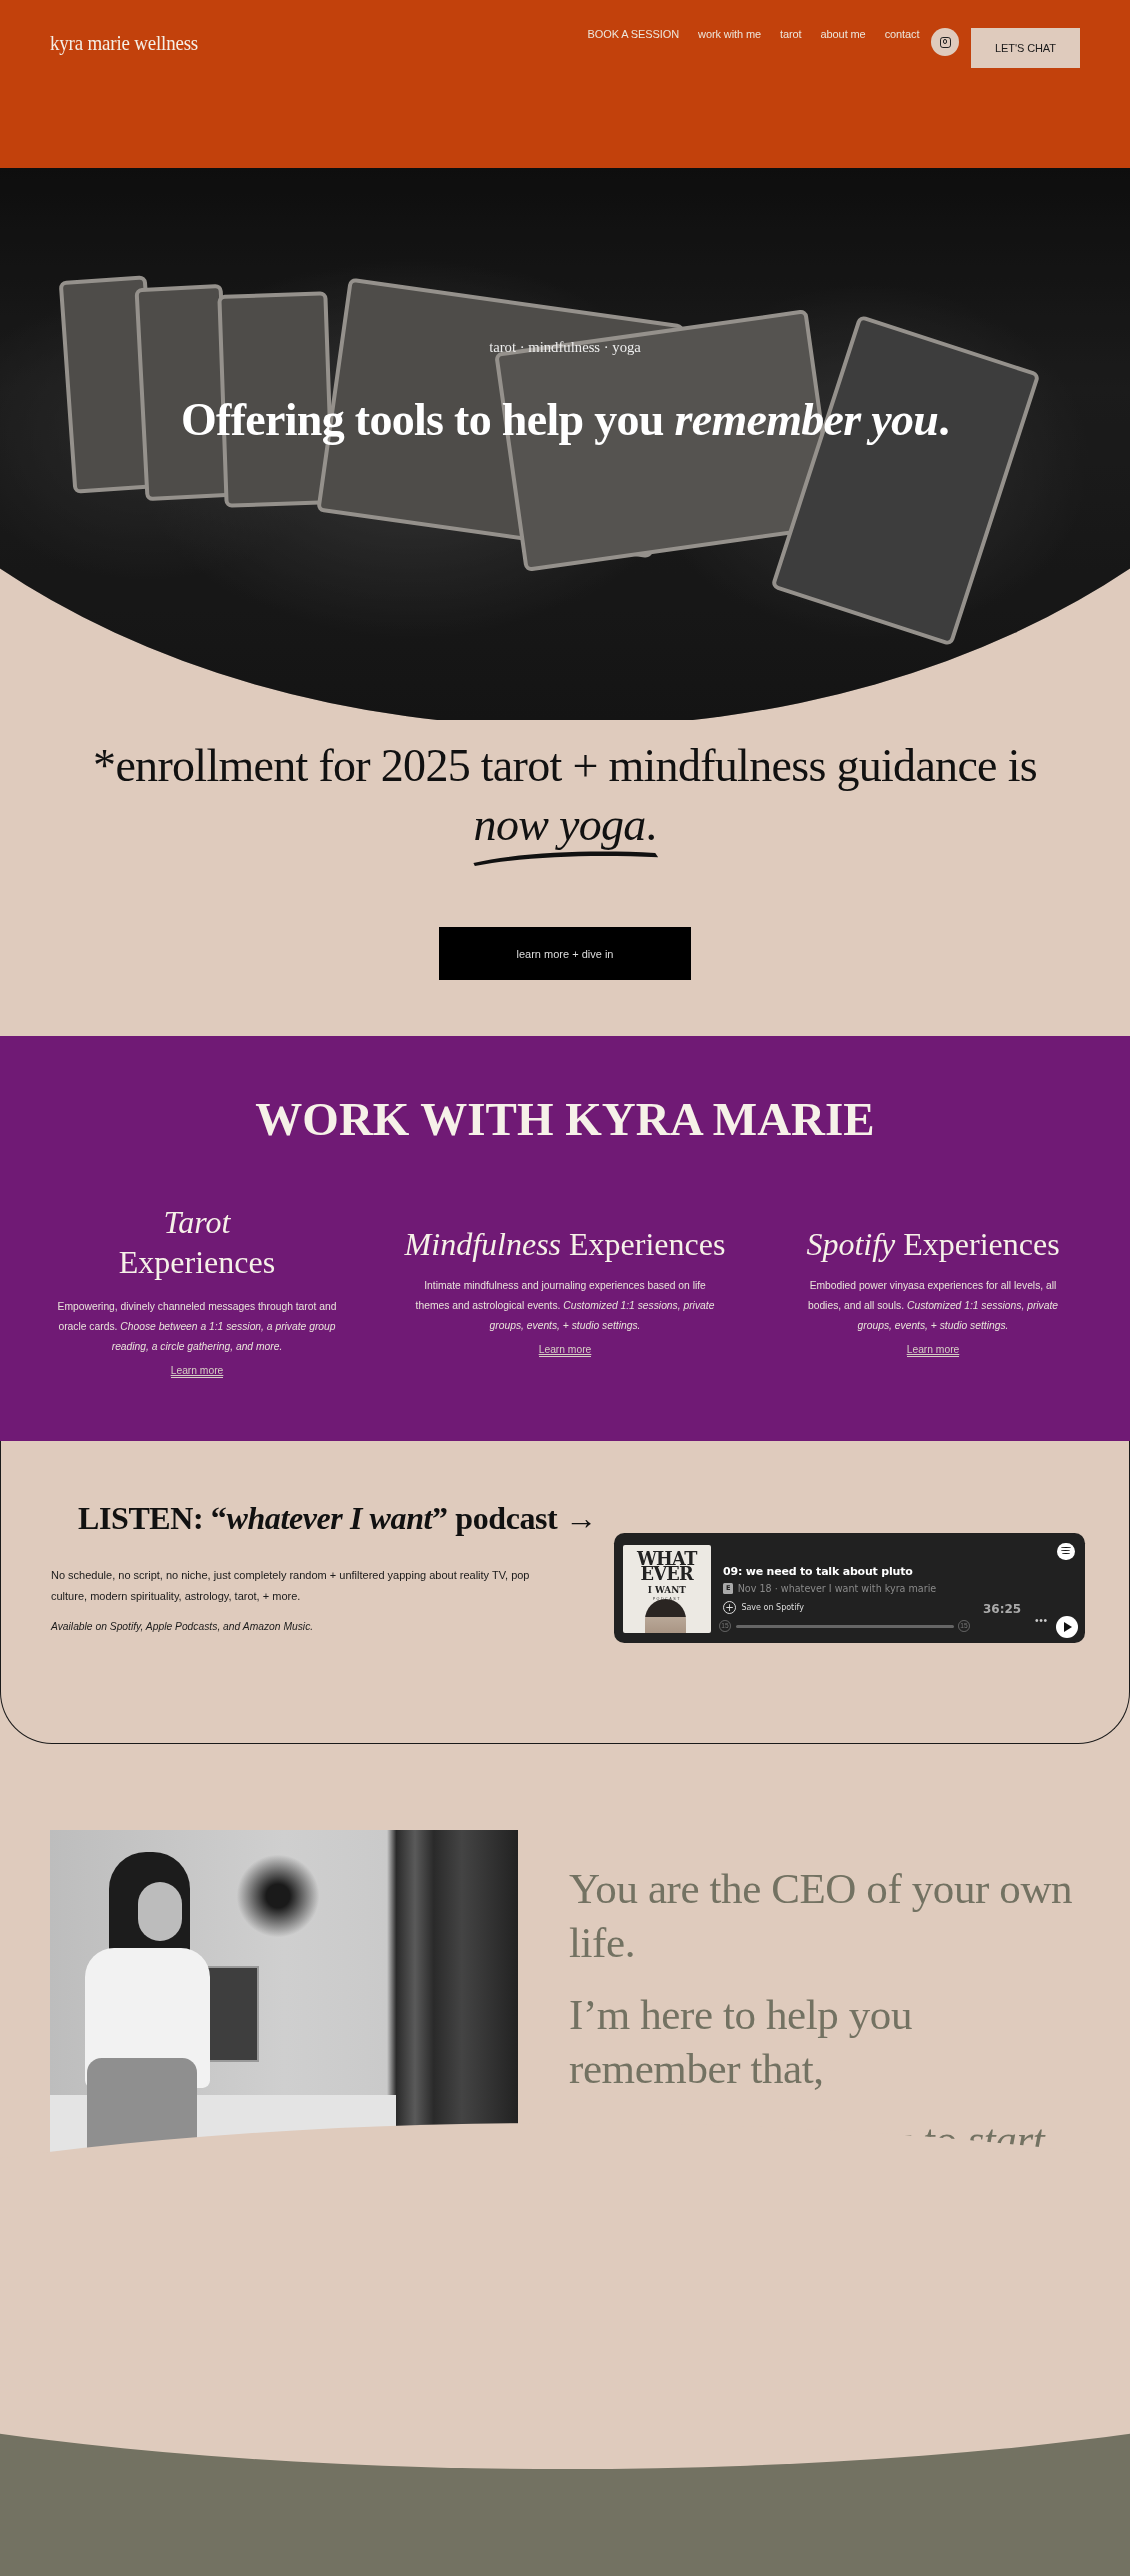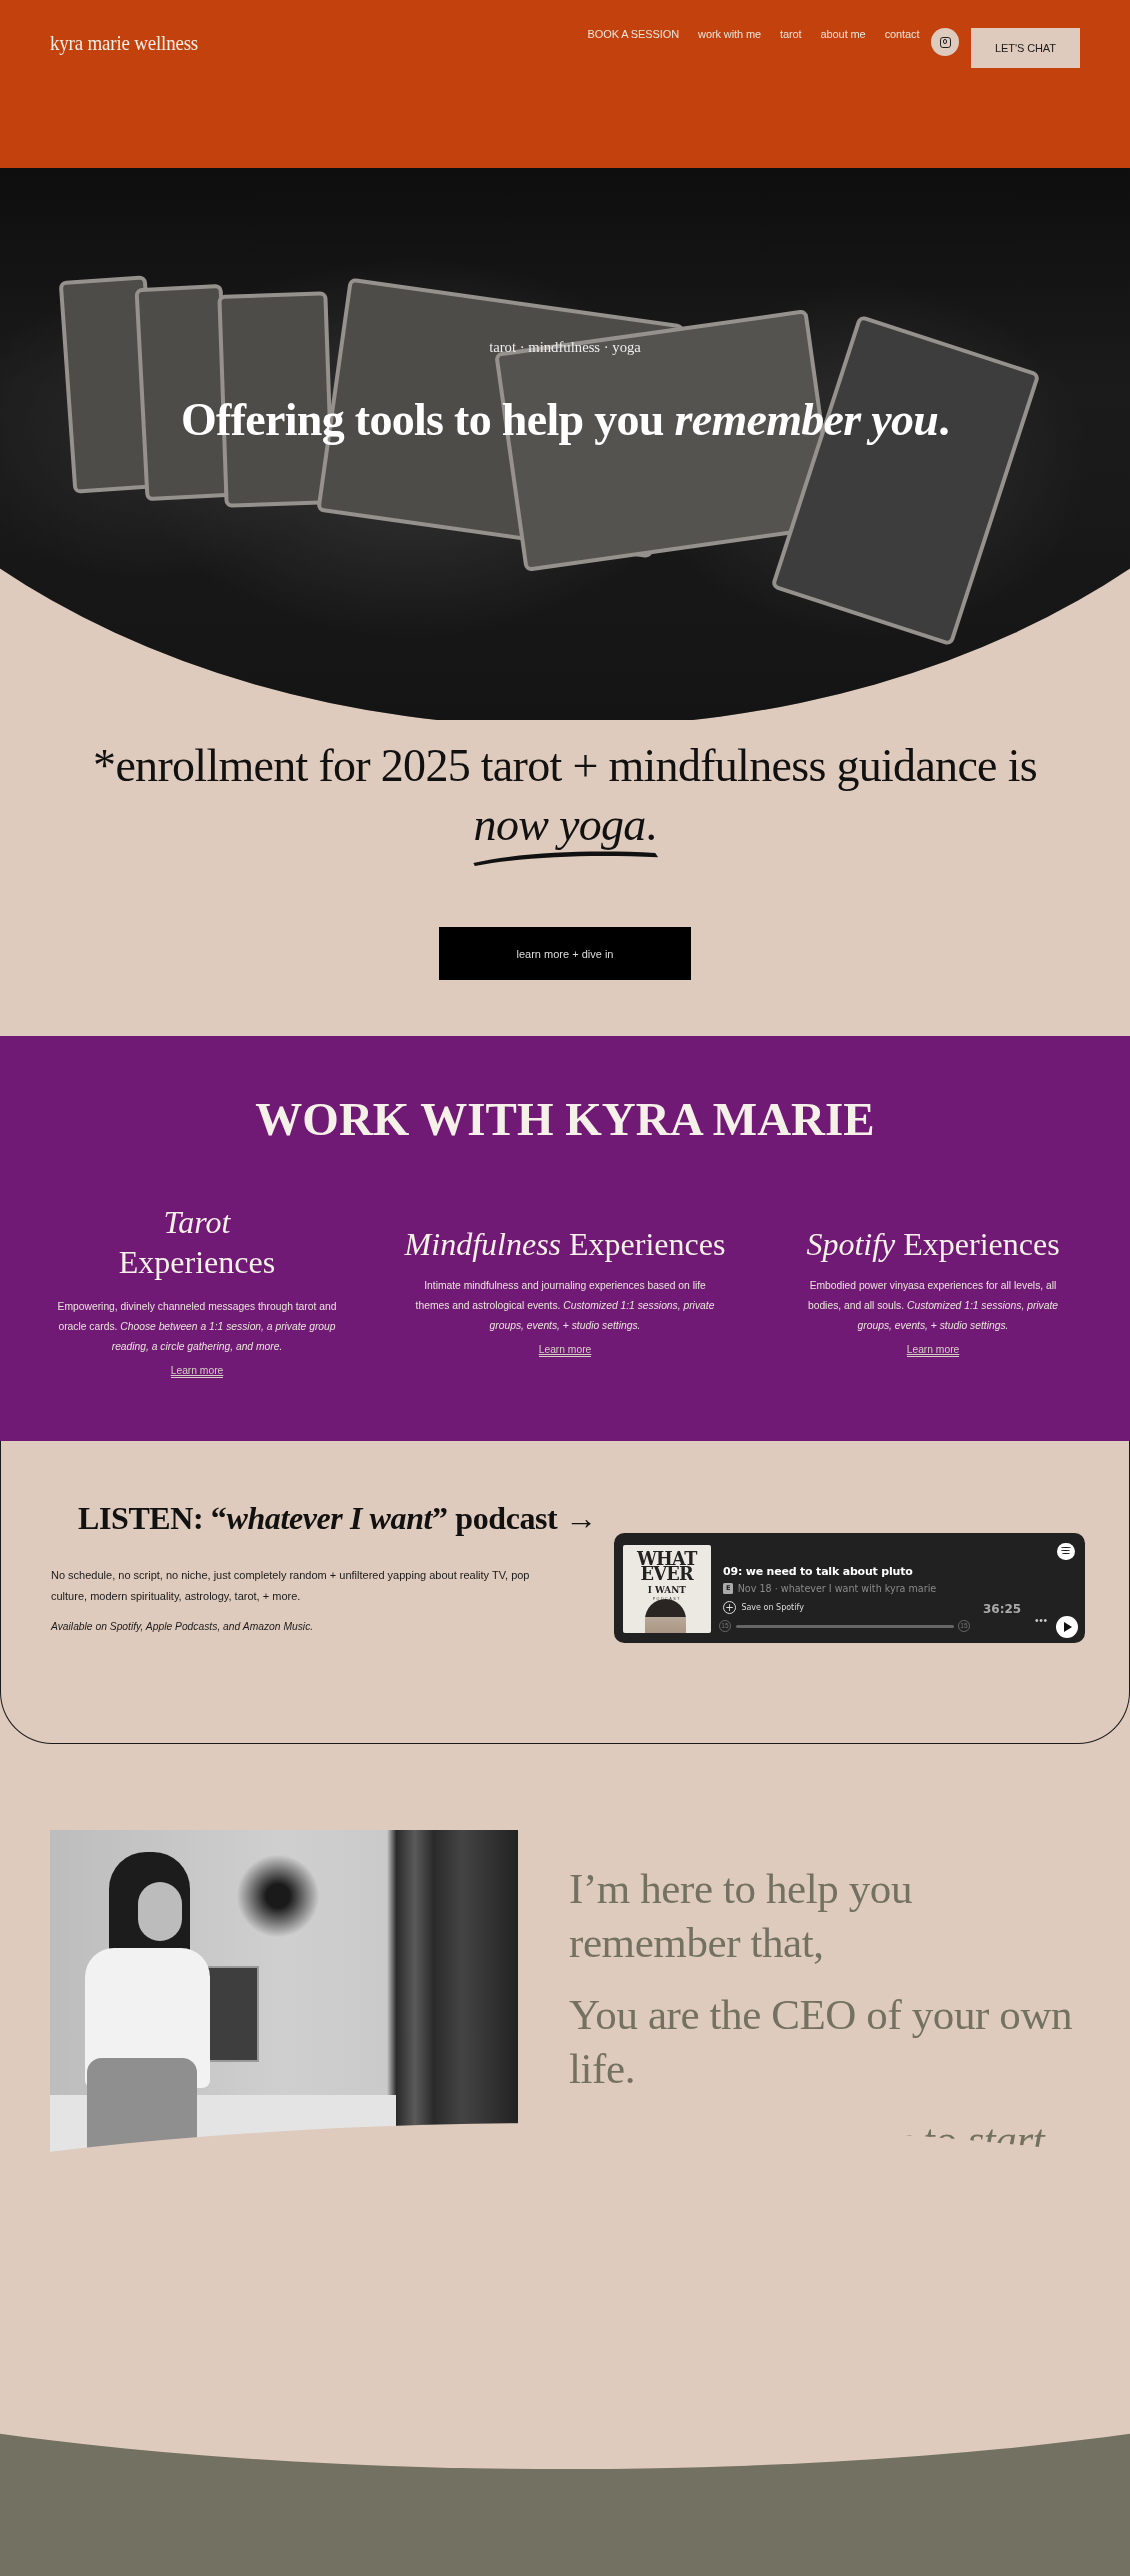--- a/index.html
+++ b/index.html
@@ -197,21 +197,21 @@
 <div class="photo">
   <div class="photo-floor"></div>
   <div class="photo-cabinet"></div>
   <div class="photo-hair"></div>
   <div class="photo-face"></div>
   <div class="photo-person-top"></div>
   <div class="photo-pants"></div>
 </div>
 
 <div class="quote">
+  <p>You are the CEO of your own life.</p>
   <p>I’m here to help you remember that,</p>
-  <p>You are the CEO of your own life.</p>
   <p><span>and to empower you to </span><i>start acting like it</i><span>.</span></p>
 </div>
 
 <section class="footer">
   <div class="footer-curve"></div>
 </section>
 
 
 </body></html>

